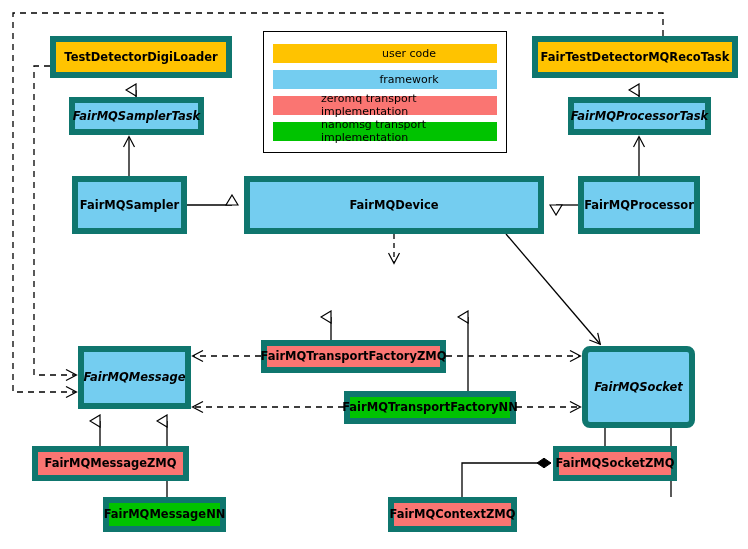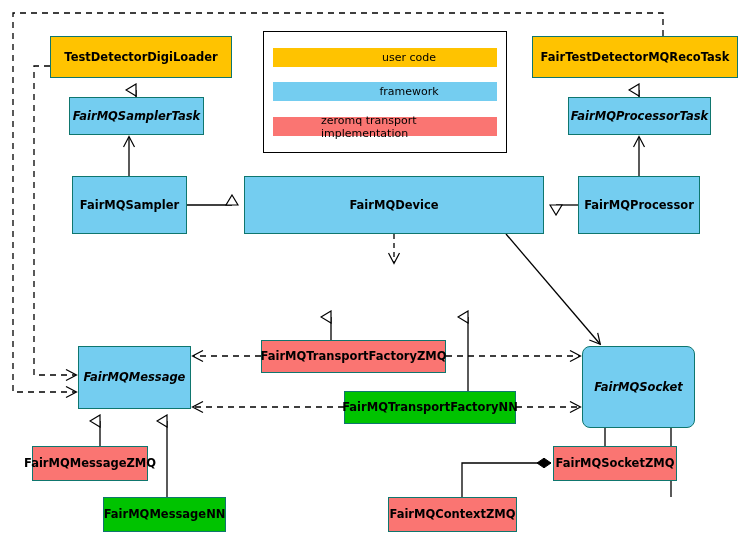--- a/index.html
+++ b/index.html
@@ -18,21 +18,21 @@
   #edge-layer {
     position: absolute;
     left: 0; top: 0;
     width: 748px;
     height: 549px;
     pointer-events: none;
   }
   .node {
     position: absolute;
     box-sizing: border-box;
-    border: 1px solid #0f766e;
+    border: 6px solid #0f766e;
     display: flex;
     align-items: center;
     justify-content: center;
     text-align: center;
     font-size: 11.5px;
     font-weight: bold;
     color: #000000;
     line-height: 1.1;
     z-index: 5;
   }
@@ -165,21 +165,21 @@
   </div>
 
   <div class="node abstract" style="left:78px; top:346px; width:113px; height:63px; background:#74CDF0;">
     <span>FairMQMessage</span>
   </div>
 
   <div class="node abstract" style="left:582px; top:346px; width:113px; height:82px; background:#74CDF0;border-radius:8px;">
     <span>FairMQSocket</span>
   </div>
 
-  <div class="node" style="left:32px; top:446px; width:116px; height:35px; background:#FA7572;">
+  <div class="node" style="left:32px; top:446px; width:157px; height:35px; background:#FA7572;">
     <span>FairMQMessageZMQ</span>
   </div>
 
   <div class="node" style="left:103px; top:497px; width:123px; height:35px; background:#00C300;">
     <span>FairMQMessageNN</span>
   </div>
 
   <div class="node" style="left:553px; top:446px; width:124px; height:35px; background:#FA7572;">
     <span>FairMQSocketZMQ</span>
   </div>
@@ -192,15 +192,18 @@
   <div class="legend-box" style="left:263px; top:31px; width:244px; height:122px;">
     <div class="legend-row" style="background:#FFC300;">
       <span>user code</span>
     </div>
     <div class="legend-row" style="background:#74CDF0;">
       <span>framework</span>
     </div>
     <div class="legend-row" style="background:#FA7572;">
       <span>zeromq transport implementation</span>
     </div>
+    <div class="legend-row" style="background:#00C300;">
+      <span>nanomsg transport implementation</span>
+    </div>
   </div>
 
 </div>
 
 </body></html>

